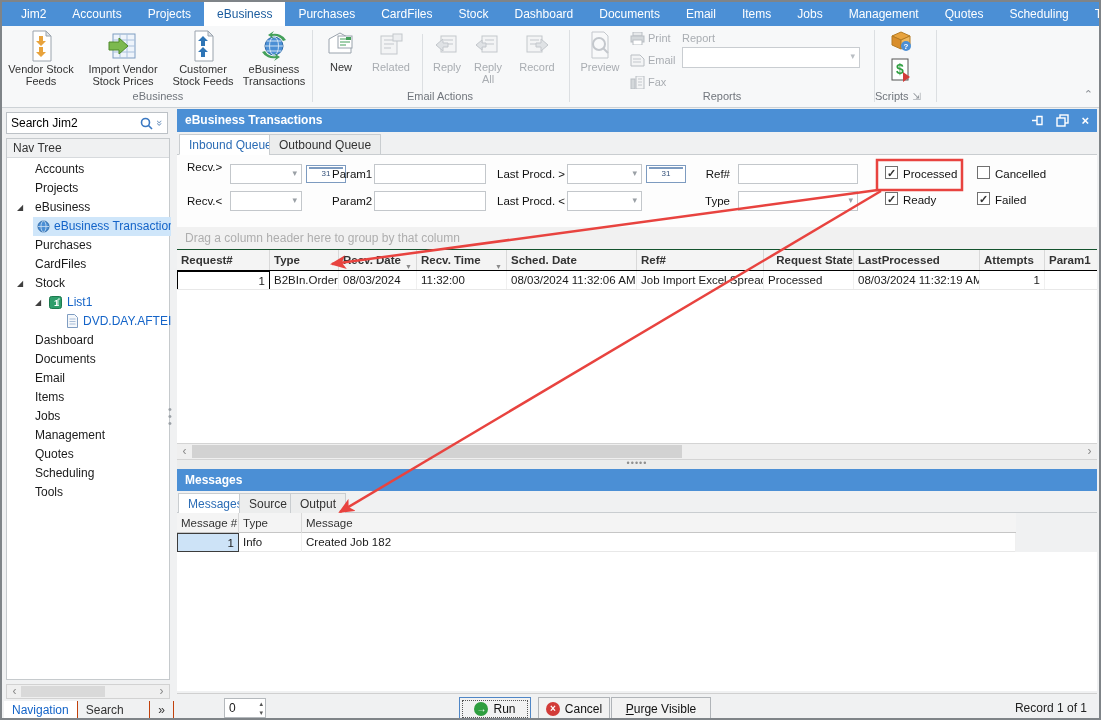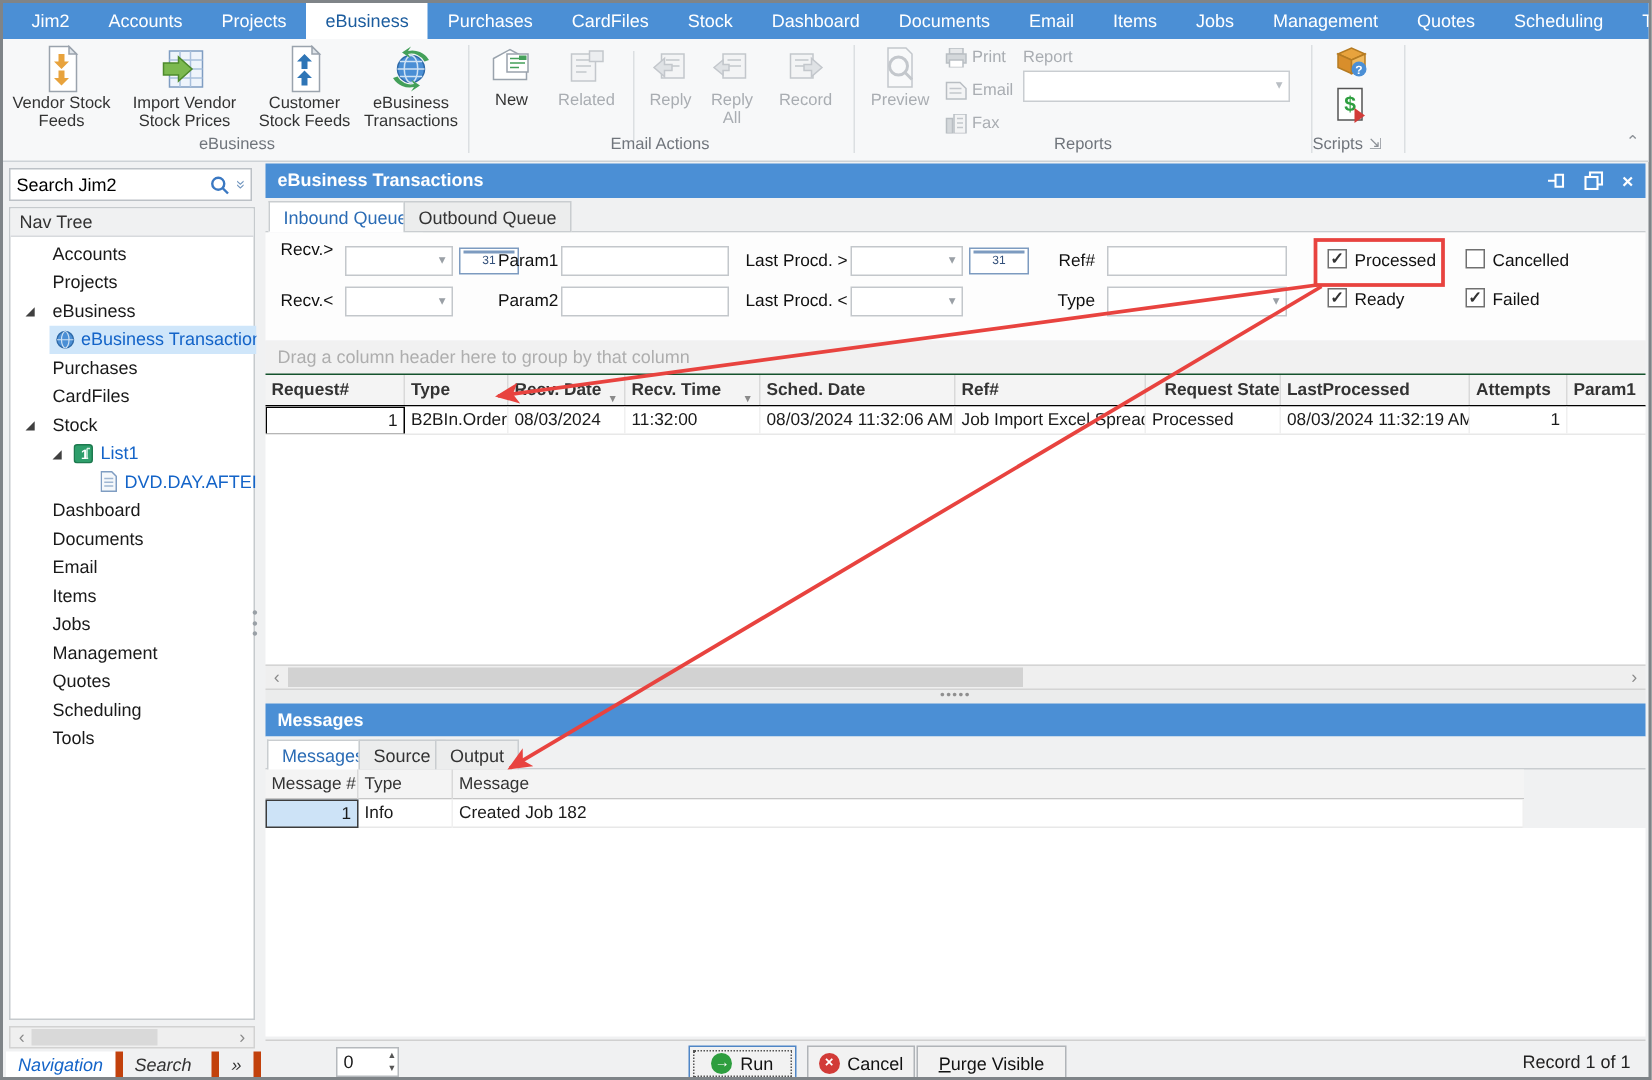--- a/index.html
+++ b/index.html
@@ -36,21 +36,21 @@
   .nt-head { height:19px; background:#f0f1f2; border-bottom:1px solid #d7dadd; line-height:19px; padding-left:6px; color:#333; }
   .titem { position:absolute; height:19px; line-height:19px; white-space:nowrap; cursor:default; width:164px; overflow:hidden; }
   .titem .lbl { position:absolute; top:0; }
   .titem .exp { position:absolute; top:0; font-size:8px; color:#404040; }
   .titem.link .lbl { color:#1464c8; }
   .titem.sel .hl { position:absolute; left:26px; top:0; right:0; height:19px; background:#cfe6fa; }
   .sb-hscroll { left:4px; top:682px; width:164px; height:15px; background:#efefef; border:1px solid #d2d2d2; }
   .sb-hscroll .thumb { position:absolute; left:14px; top:1px; width:84px; height:11px; background:#d9d9d9; }
   .scroll-arrow { position:absolute; top:0; color:#8a8a8a; font-size:12px; line-height:13px; width:13px; text-align:center; }
   .sb-tabs { left:2px; top:699px; width:170px; height:19px; display:flex; font-size:12px; }
-  .sb-tab { padding:0 8px; line-height:19px; background:#f0f1f2; border-right:5px solid #c2410c; color:#333;font-style:italic; }
+  .sb-tab { padding:0 8px; line-height:19px; background:#f0f1f2; border-right:1px solid #c2410c; color:#333; }
   .sb-tab.active { background:#fff; color:#1464c8; }
   .vdots { left:166px; top:404px; color:#9aa0a6; font-size:11px; letter-spacing:0; line-height:7px; }
 
   
   .ptitle { left:175px; top:107px; width:920px; height:23px; background:#4b8fd5; color:#fff; font-weight:bold; line-height:23px; padding-left:8px; }
   .ptools { position:absolute; right:8px; top:0; height:23px; display:flex; gap:12px; align-items:center; }
   .ptools .ti { color:#fff; font-weight:bold; }
   .qtabs { left:175px; top:130px; width:920px; height:23px; background:#f0f1f2; border-bottom:1px solid #c9cdd0; }
   .qtab { position:absolute; top:2px; height:21px; line-height:20px; padding:0 9px; border:1px solid #c9cdd0; background:#eceded; color:#333; }
   .qtab.active { background:#fff; color:#2b6cb5; border-bottom:1px solid #fff; }

